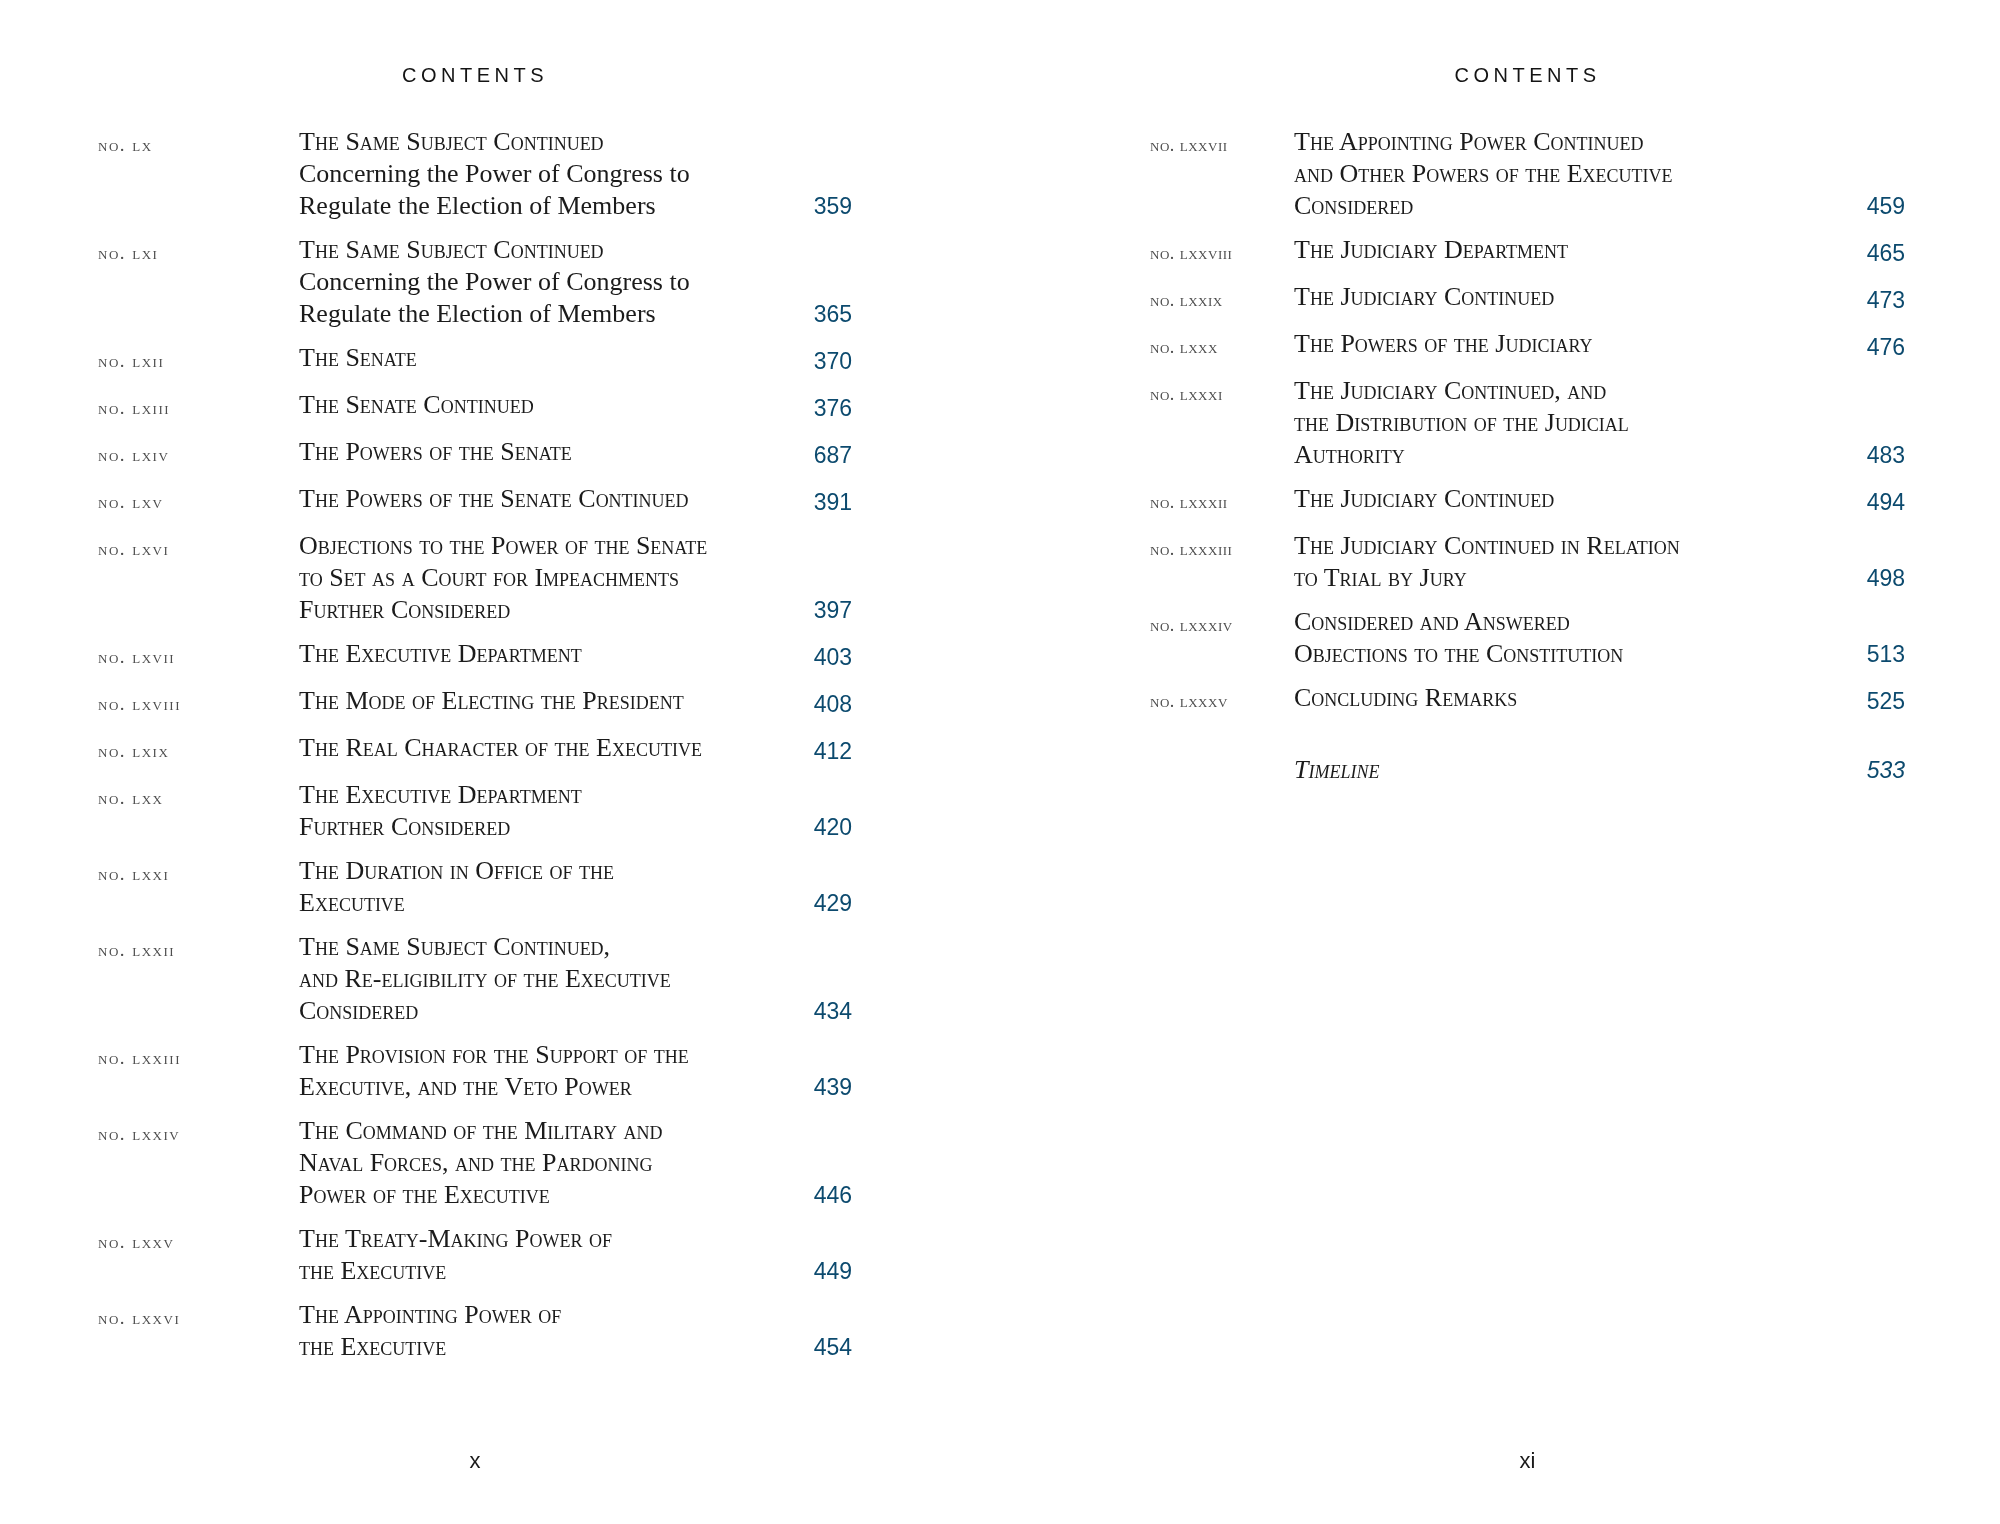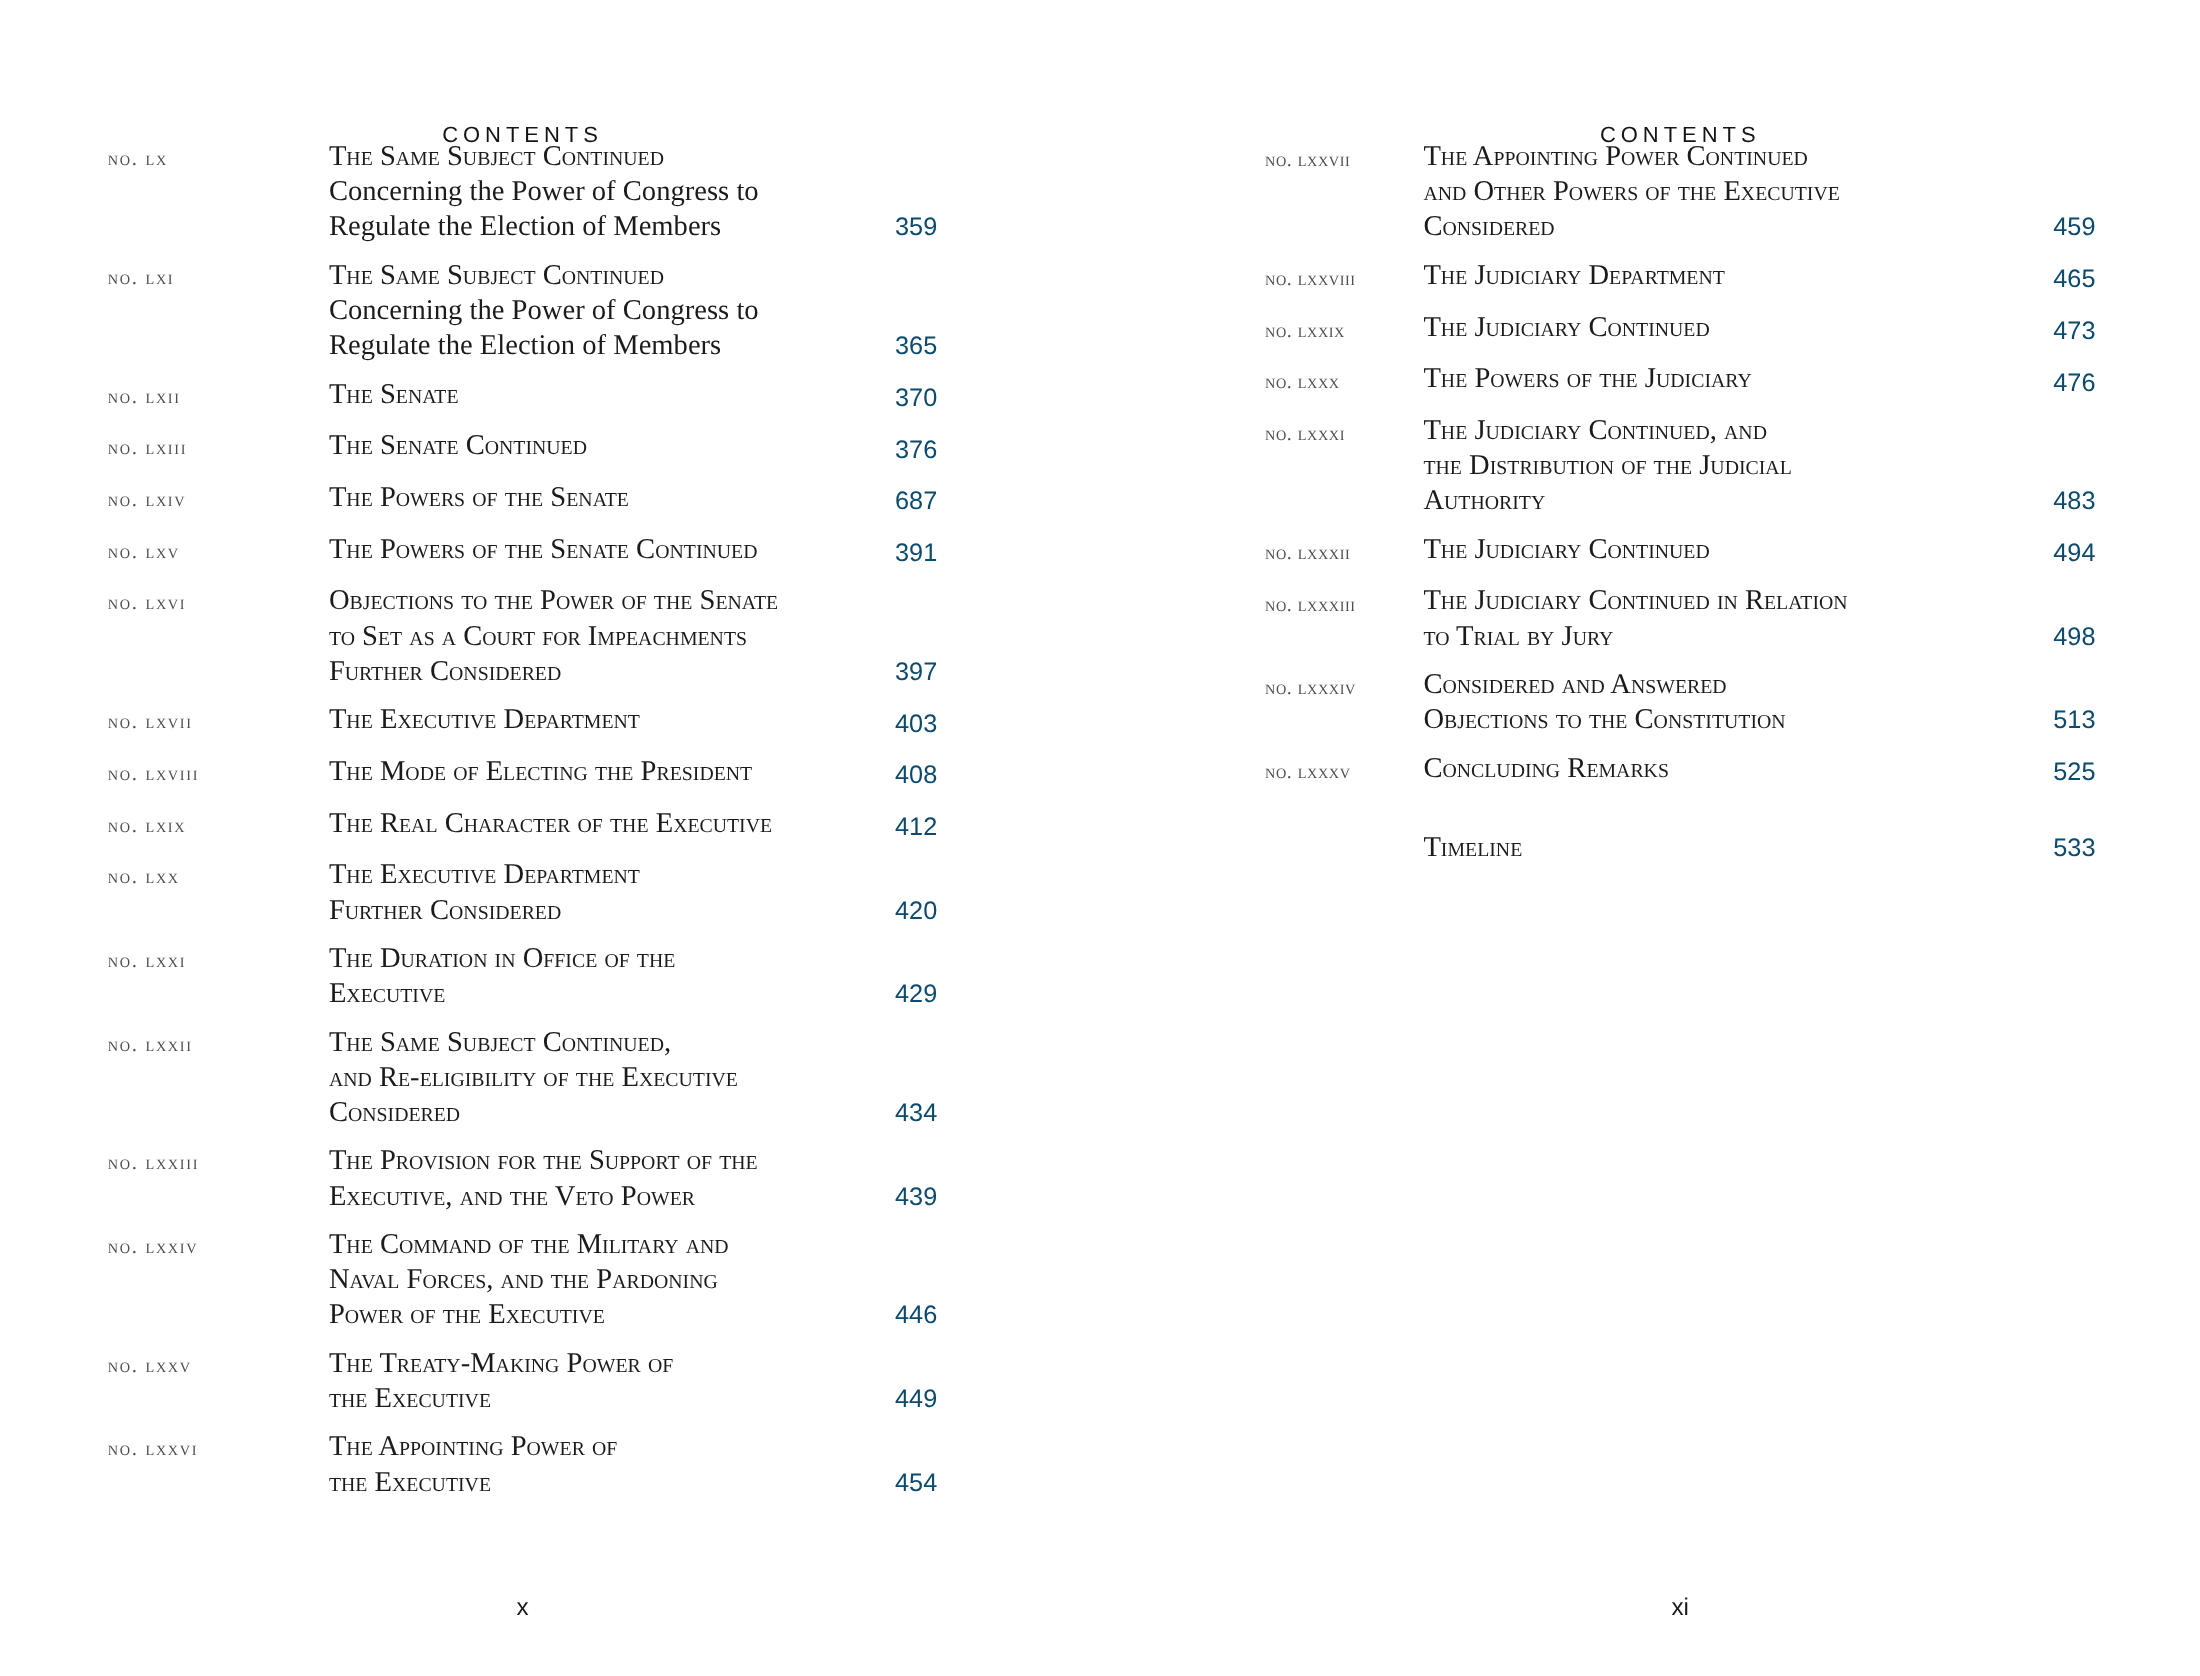--- a/index.html
+++ b/index.html
@@ -16,25 +16,24 @@
   .block{position:absolute;top:0;bottom:0;}
   .page.left  .block{left:98px;width:754px;}
   .page.right .block{left:150px;width:755px;}
   .toc-header{
     position:absolute;top:64px;left:0;right:0;
     text-align:center;
     font-family:"Liberation Sans","DejaVu Sans",sans-serif;
     font-size:20px;
     letter-spacing:4.5px;
     color:#141414;
-    margin-top:48px;
   }
   .entries{position:absolute;top:126px;left:0;right:0;}
   .entry{display:flex;margin-bottom:12px;}
-  .entry.gap{margin-top:37px;}
+  .entry.gap{margin-top:37px;font-style:italic;}
   .lbl{
     font-size:19px;
     letter-spacing:1.5px;
     color:#4e4e4e;
     line-height:32px;
     padding-top:3px;
     white-space:nowrap;
     font-variant:small-caps;
   }
   .page.left  .lbl{width:160px;}

